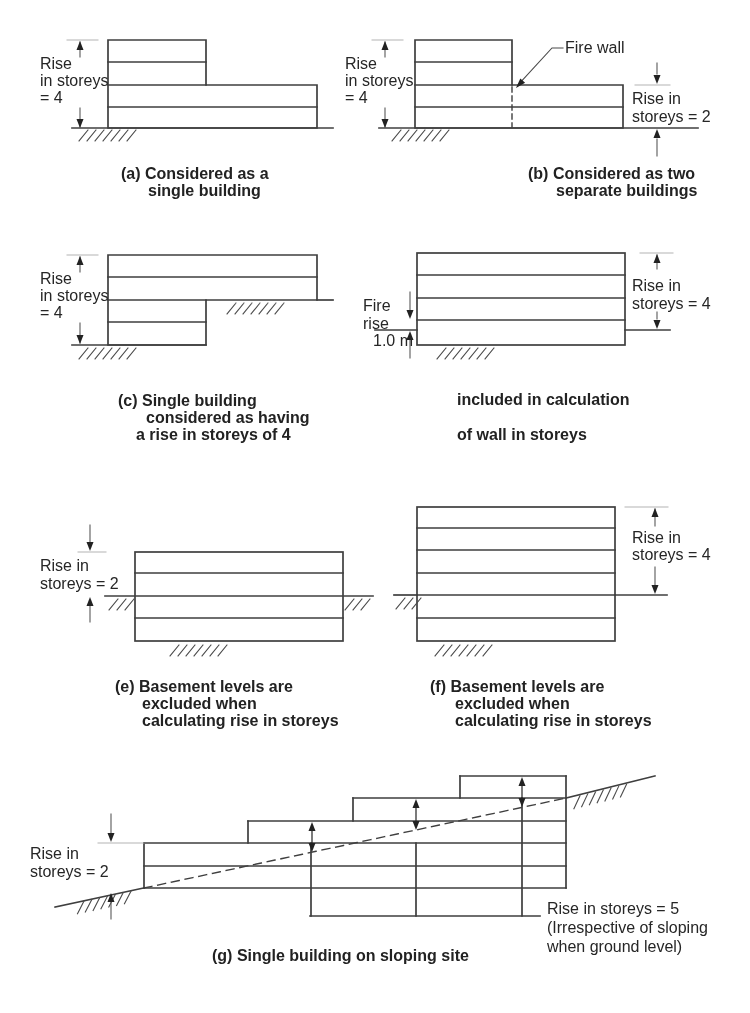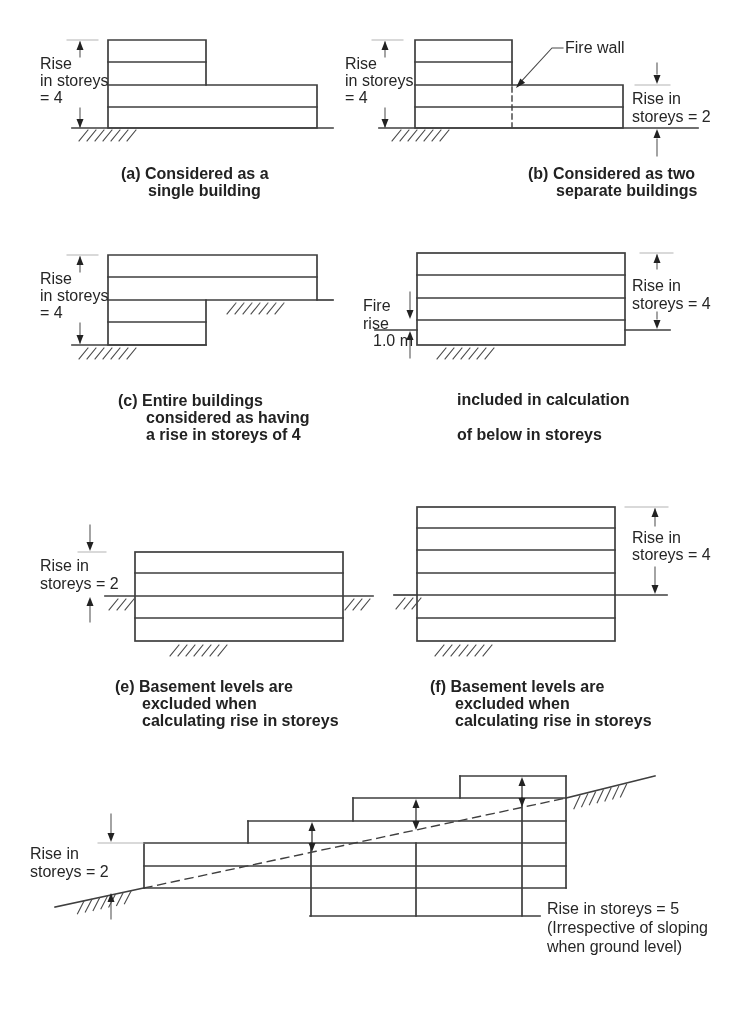--- a/index.html
+++ b/index.html
@@ -178,43 +178,44 @@
 <div class="lbl" style="left:345px;top:89px">= 4</div>
 <div class="lbl" style="left:565px;top:39px">Fire wall</div>
 <div class="lbl" style="left:632px;top:90px">Rise in</div>
 <div class="lbl" style="left:632px;top:108px">storeys = 2</div>
 <div class="cap" style="left:528px;top:165px">(b) Considered as two</div>
 <div class="cap" style="left:556px;top:182px">separate buildings</div>
 
 <div class="lbl" style="left:40px;top:270px">Rise</div>
 <div class="lbl" style="left:40px;top:287px">in storeys</div>
 <div class="lbl" style="left:40px;top:304px">= 4</div>
-<div class="cap" style="left:118px;top:392px">(c) Entire buildings</div>
+<div class="cap" style="left:118px;top:392px">(c) Single building</div>
 <div class="cap" style="left:146px;top:409px">considered as having</div>
-<div class="cap" style="left:146px;top:426px">a rise in storeys of 4</div>
+<div class="cap" style="left:136px;top:426px">a rise in storeys of 4</div>
 
 <div class="lbl" style="left:363px;top:297px">Fire</div>
 <div class="lbl" style="left:363px;top:315px">rise</div>
 <div class="lbl" style="left:373px;top:332px">1.0 m</div>
 <div class="lbl" style="left:632px;top:277px">Rise in</div>
 <div class="lbl" style="left:632px;top:295px">storeys = 4</div>
 <div class="cap" style="left:457px;top:391px">included in calculation</div>
-<div class="cap" style="left:457px;top:426px">of below in storeys</div>
+<div class="cap" style="left:457px;top:426px">of wall in storeys</div>
 
 <div class="lbl" style="left:40px;top:557px">Rise in</div>
 <div class="lbl" style="left:40px;top:575px">storeys = 2</div>
 <div class="cap" style="left:115px;top:678px">(e) Basement levels are</div>
 <div class="cap" style="left:142px;top:695px">excluded when</div>
 <div class="cap" style="left:142px;top:712px">calculating rise in storeys</div>
 
 <div class="lbl" style="left:632px;top:529px">Rise in</div>
 <div class="lbl" style="left:632px;top:546px">storeys = 4</div>
 <div class="cap" style="left:430px;top:678px">(f) Basement levels are</div>
 <div class="cap" style="left:455px;top:695px">excluded when</div>
 <div class="cap" style="left:455px;top:712px">calculating rise in storeys</div>
 
 <div class="lbl" style="left:30px;top:845px">Rise in</div>
 <div class="lbl" style="left:30px;top:863px">storeys = 2</div>
 <div class="lbl" style="left:547px;top:900px">Rise in storeys = 5</div>
 <div class="lbl" style="left:547px;top:919px">(Irrespective of sloping</div>
 <div class="lbl" style="left:547px;top:938px">when ground level)</div>
+<div class="cap" style="left:212px;top:947px">(g) Single building on sloping site</div>
 
 </div>
 
 </body></html>

